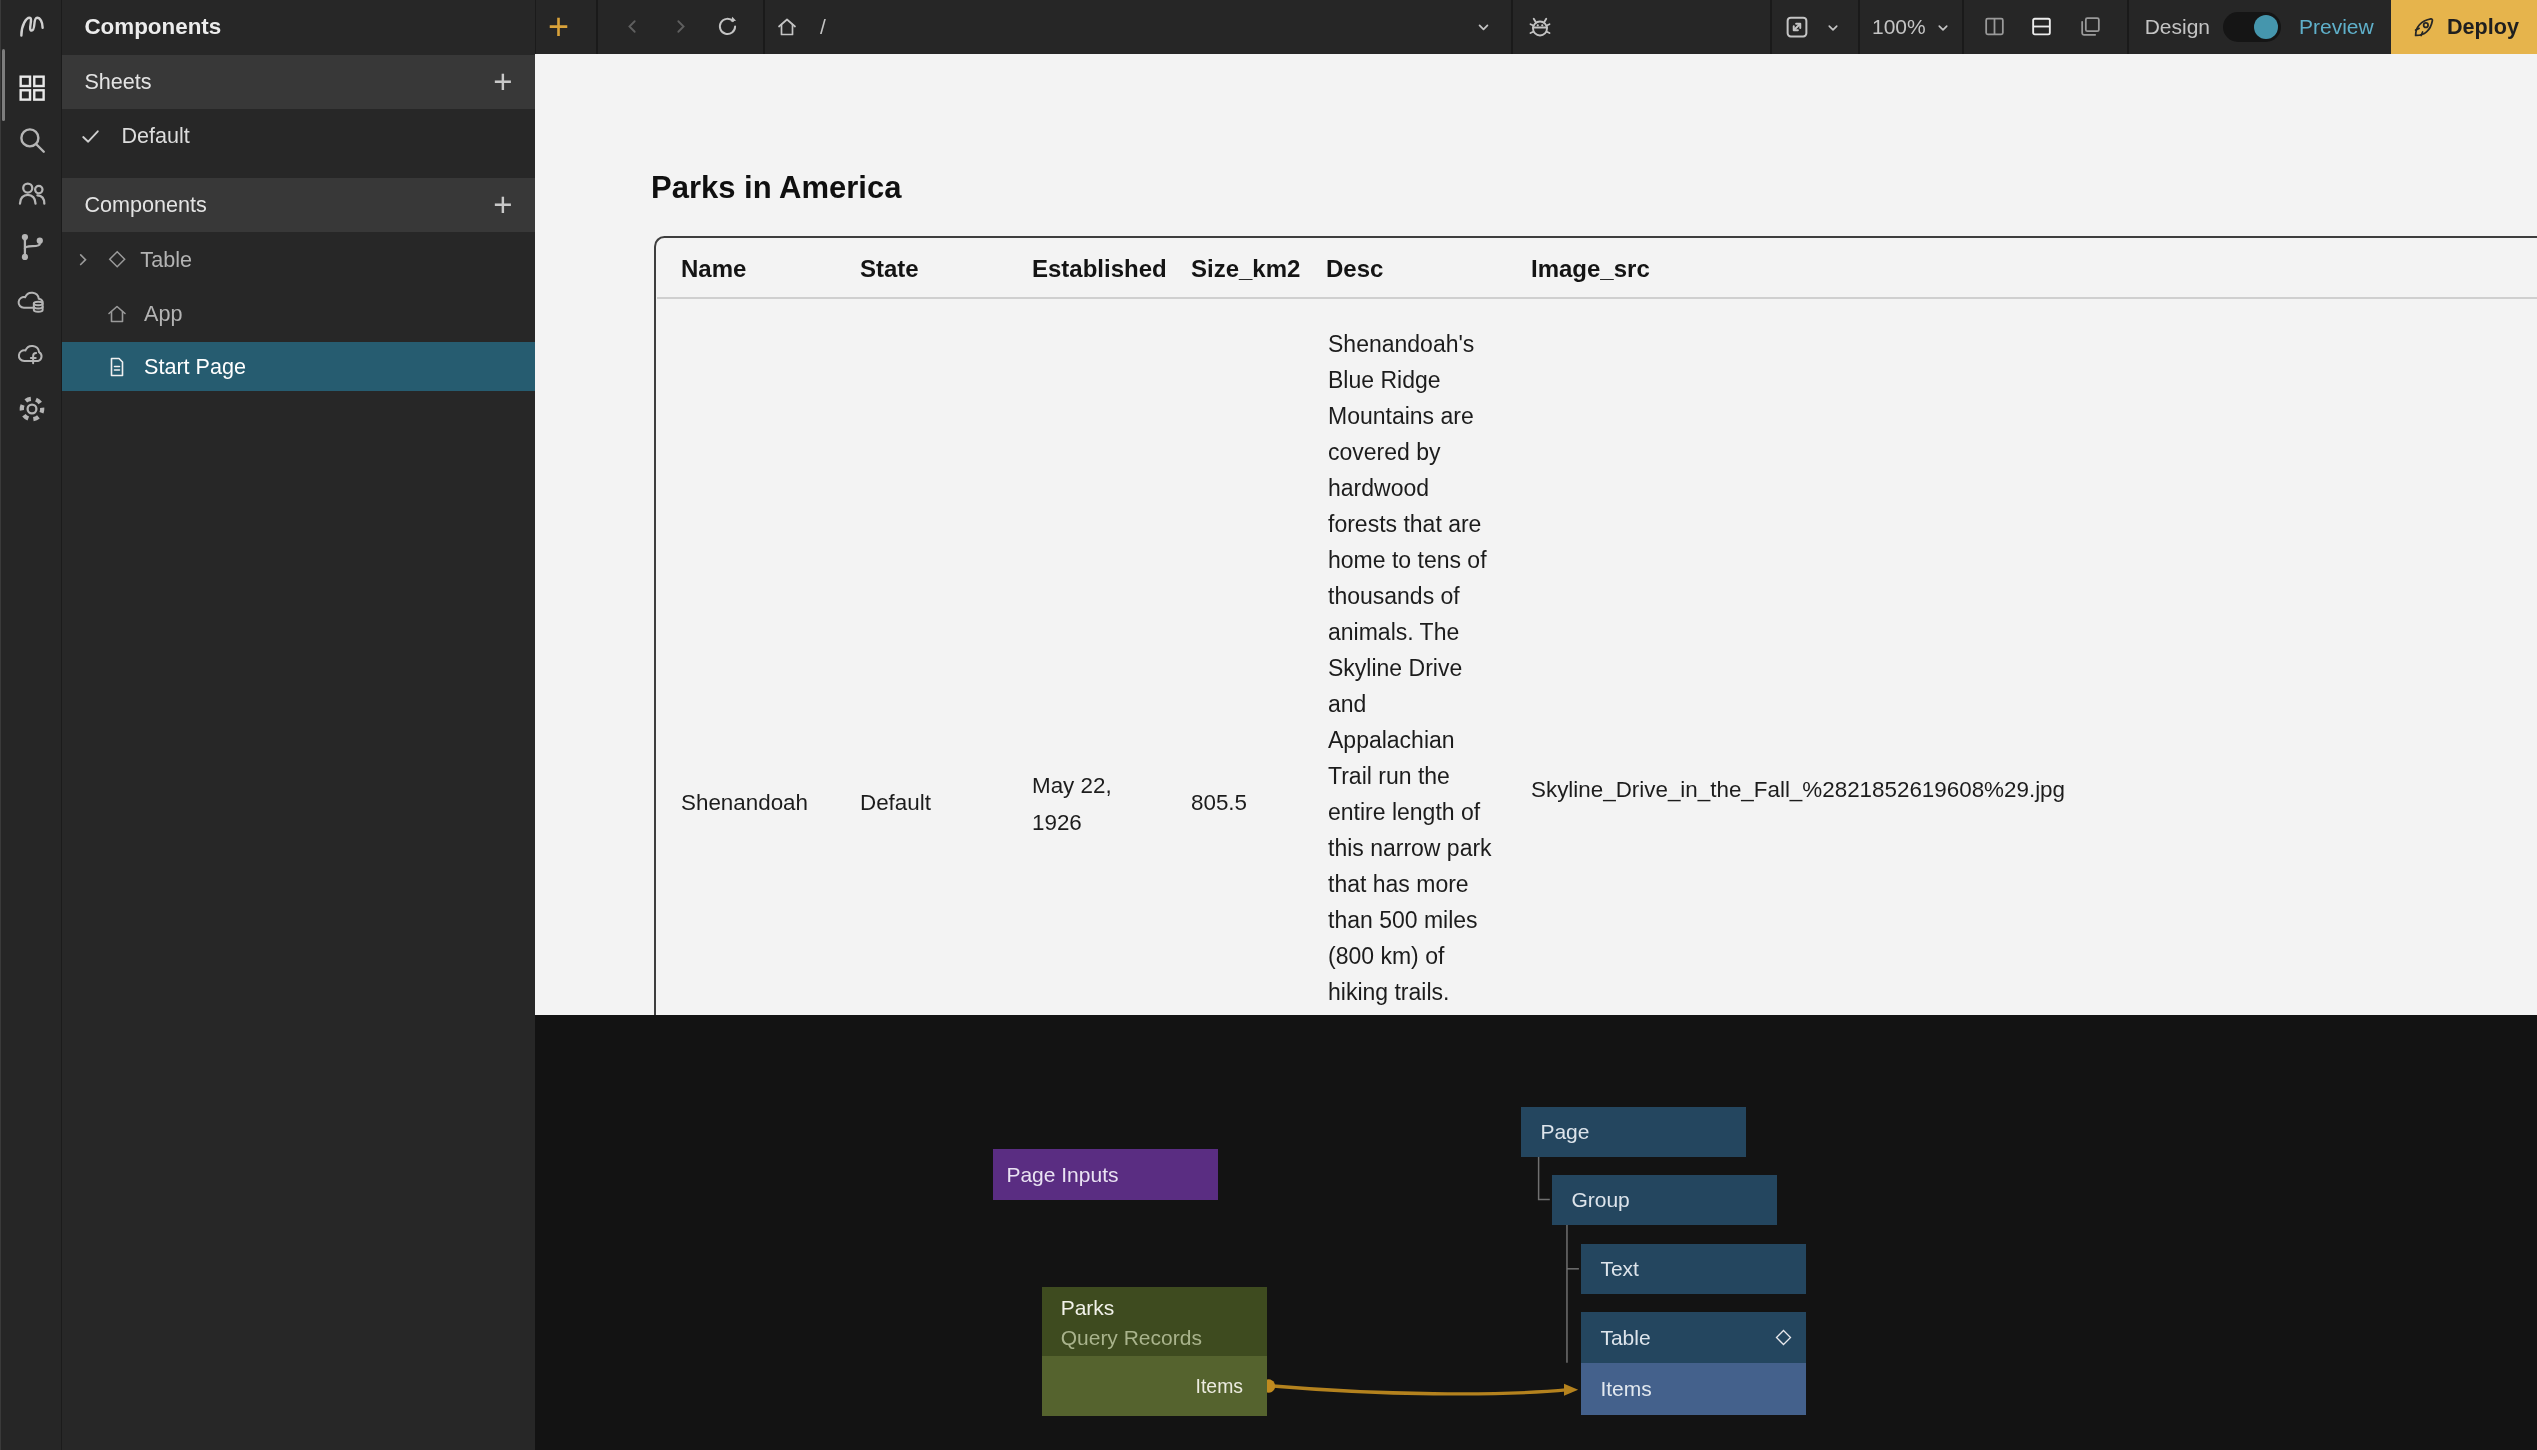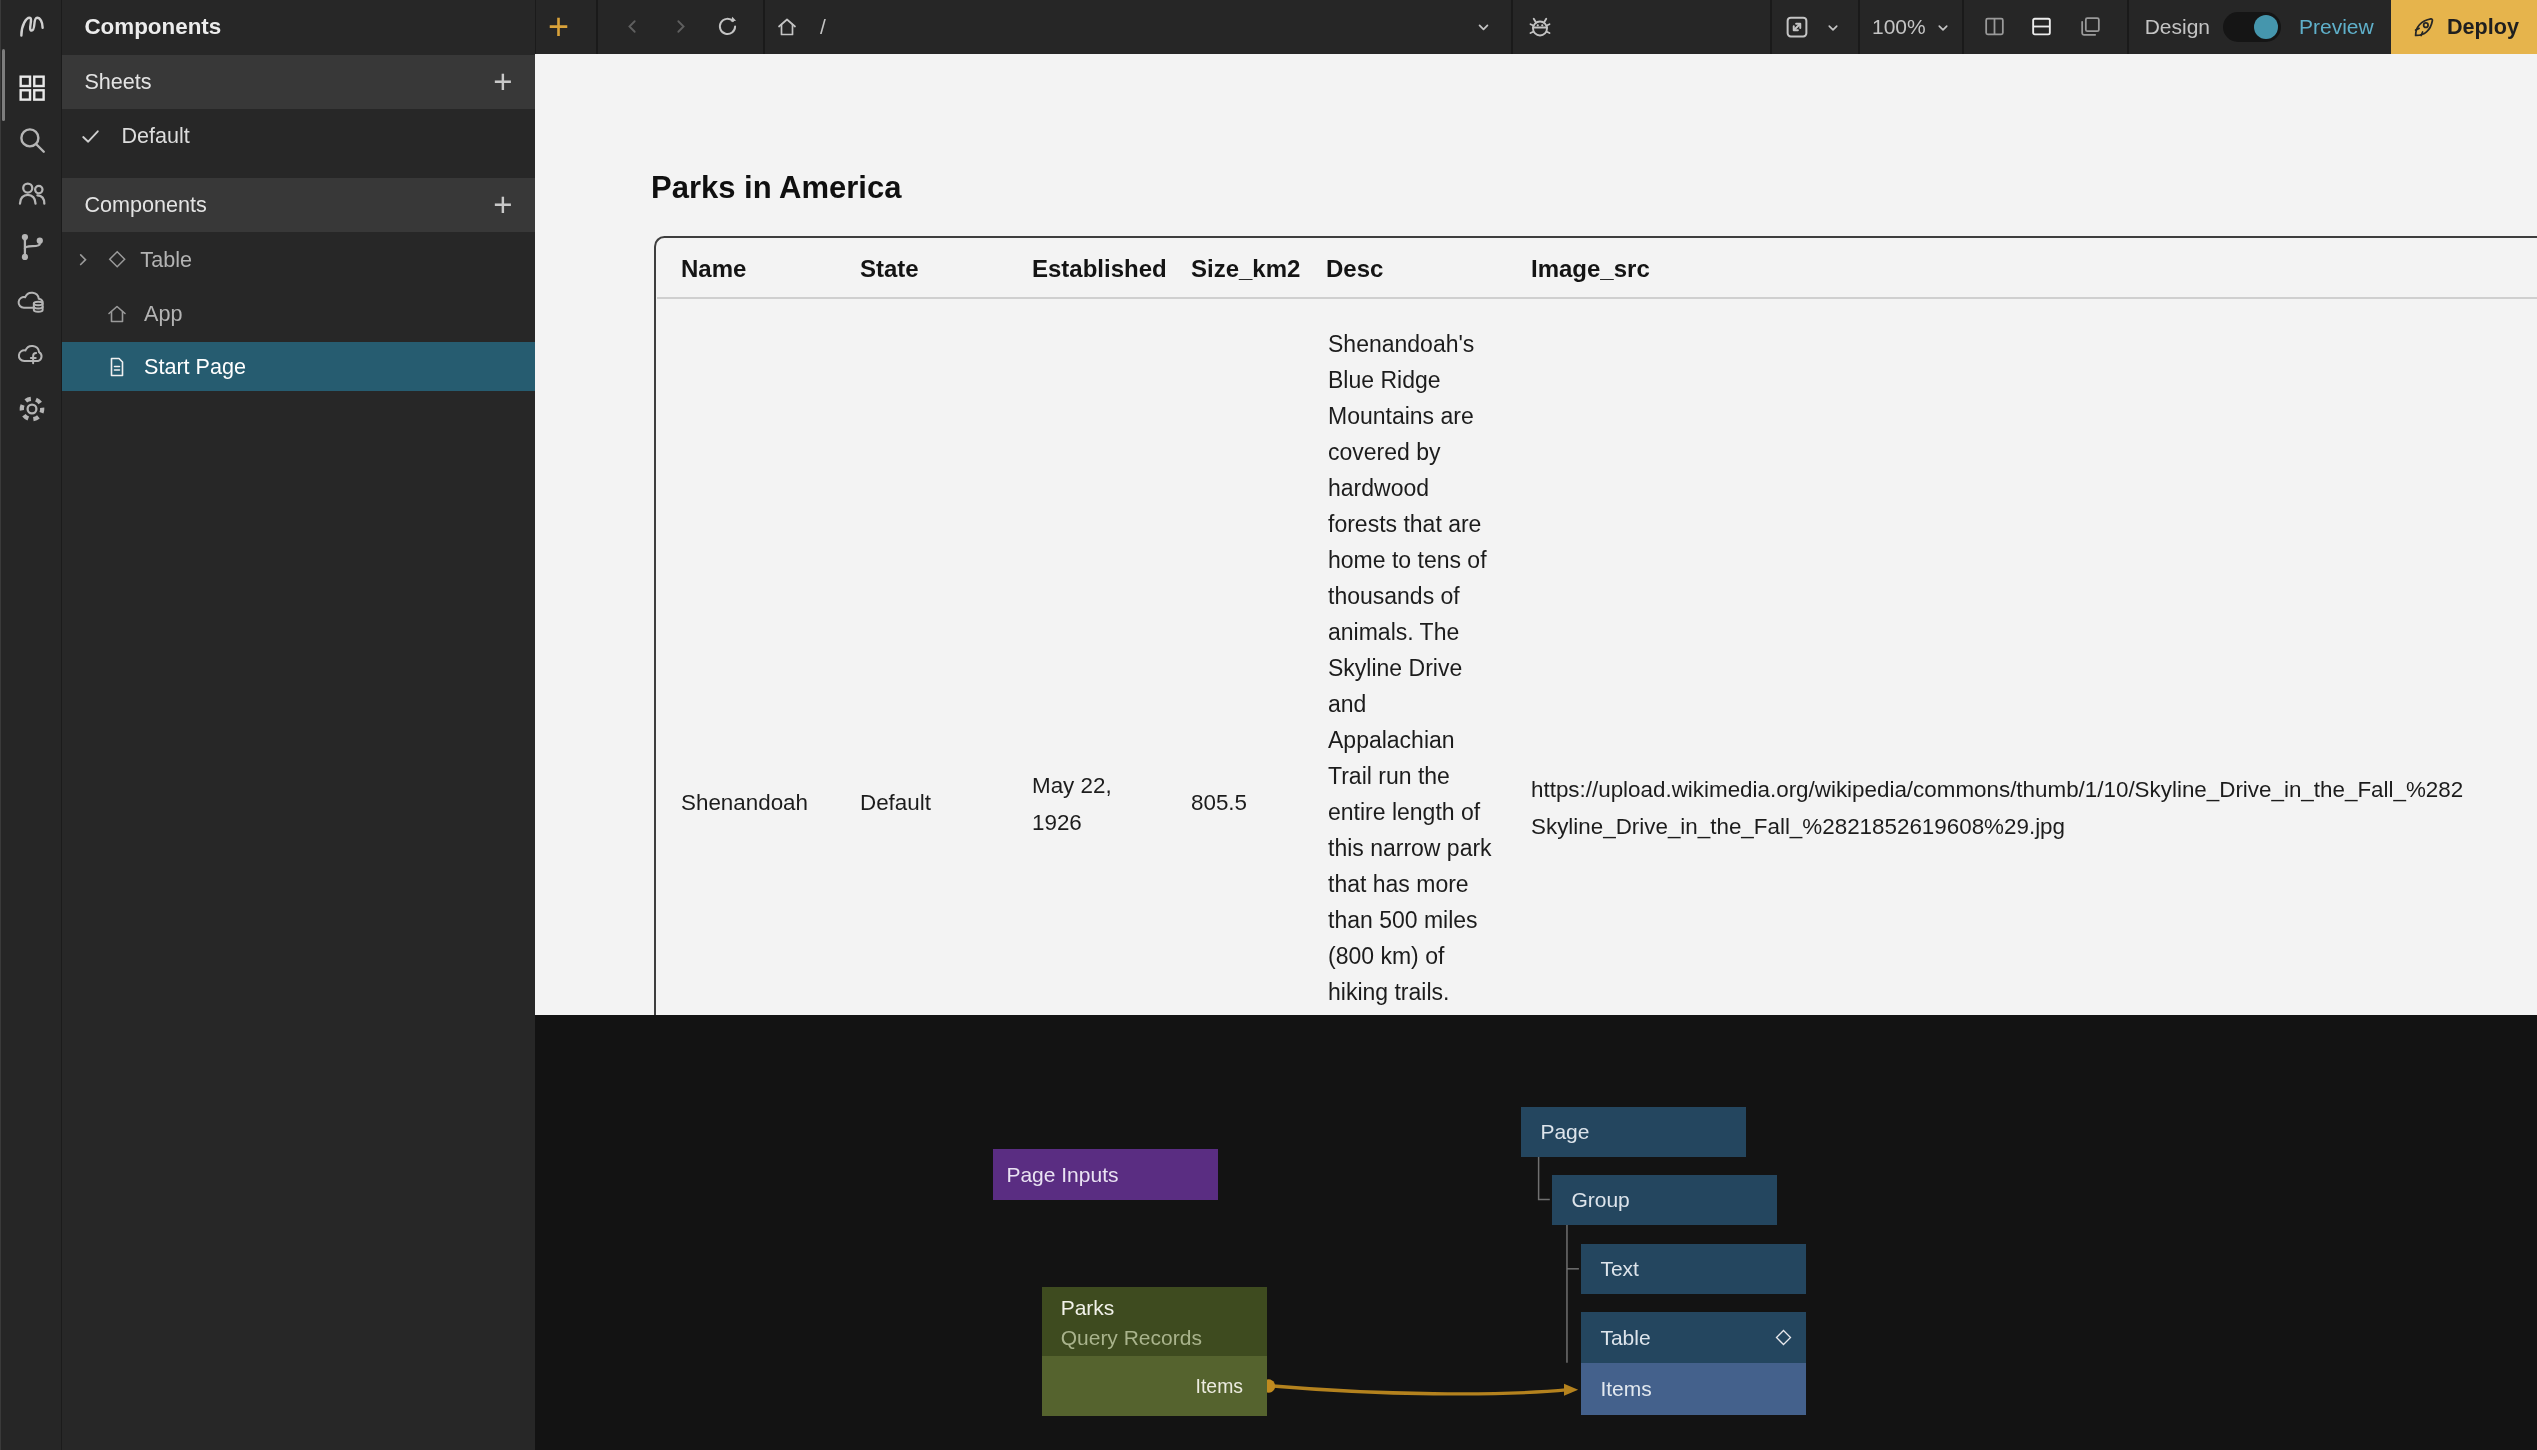--- a/index.html
+++ b/index.html
@@ -292,21 +292,20 @@
   <div class="th" style="left:656px;">Size_km2</div>
   <div class="th" style="left:791px;">Desc</div>
   <div class="th" style="left:996px;">Image_src</div>
 
   <div class="td" style="left:146px;top:736px;">Shenandoah</div>
   <div class="td" style="left:325px;top:736px;">Default</div>
   <div class="td" style="left:497px;top:713px;width:113px;line-height:37px;">May 22, 1926</div>
   <div class="td" style="left:656px;top:736px;">805.5</div>
   <div class="td" style="left:793px;top:272px;width:164px;font-size:23px;line-height:36px;">Shenandoah's Blue Ridge Mountains are covered by hardwood forests that are home to tens of thousands of animals. The Skyline Drive and Appalachian Trail run the entire length of this narrow park that has more than 500 miles (800 km) of hiking trails.</div>
   <div class="td" style="left:996px;top:717px;line-height:37px;">
-    <div class="td-line">https://upload.wikimedia.org/wikipedia/commons/thumb/1/10/Skyline_Drive_in_the_Fall_%282</div>
     <div class="td-line">Skyline_Drive_in_the_Fall_%2821852619608%29.jpg</div>
   </div>
 </div>
 
 <div class="abs editor">
   <svg class="abs" style="left:0;top:0;" width="2002" height="436" viewBox="0 0 2683 584">
 
     <path d="M1345 190 V247 H1360" fill="none" stroke="#707070" stroke-width="2"></path>
     <path d="M1383 281 V466" fill="none" stroke="#707070" stroke-width="2"></path>
     <path d="M1383 340 H1399" fill="none" stroke="#707070" stroke-width="2"></path>

